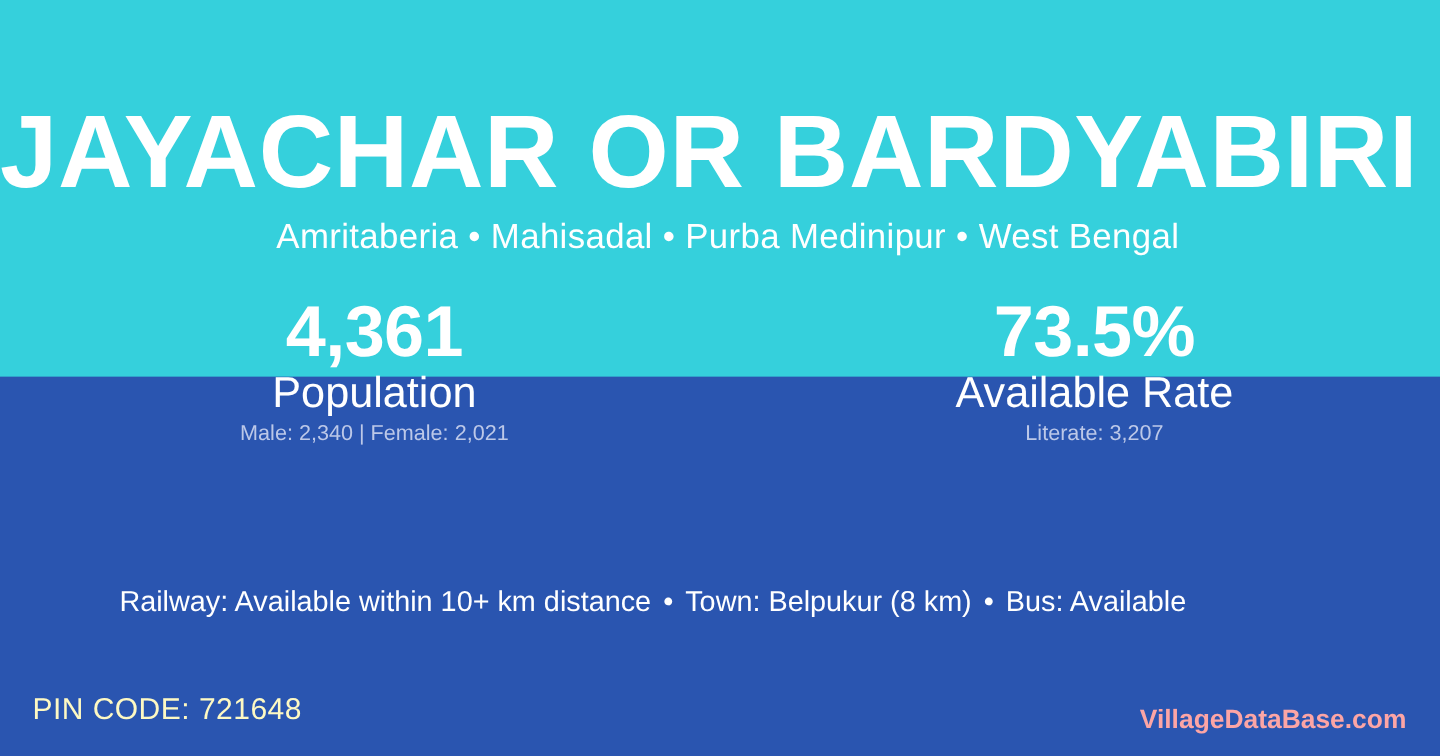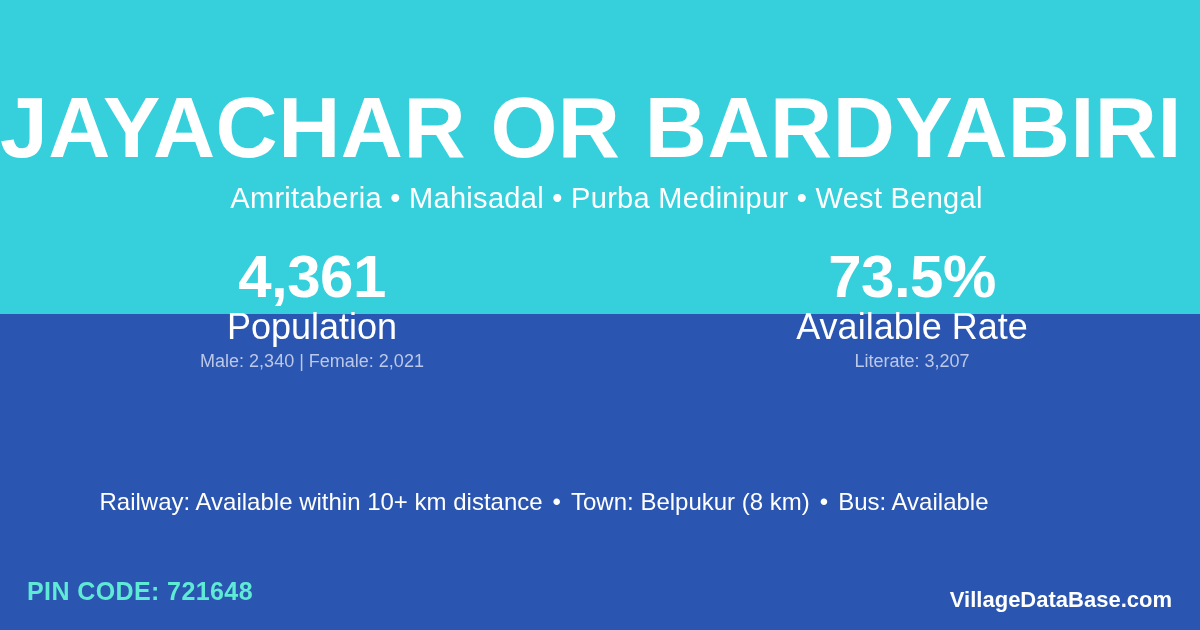--- a/index.html
+++ b/index.html
@@ -137,34 +137,34 @@
     display: inline-block;
     padding: 0 10px;
     color: #ffffff;
   }
 
   
   .pin-code {
     position: absolute;
     left: 27px;
     top: 575px;
-    color: #5eead4;
+    color: #fef9c3;
     font-size: 25px;
-    font-weight: 700;
+    font-weight: 400;
     letter-spacing: 0.4px;
     line-height: 32px;
     white-space: nowrap;
     z-index: 6;
   }
 
   .watermark {
     position: absolute;
     right: 28px;
     top: 586px;
-    color: #ffffff;
+    color: #fca5a5;
     font-size: 22px;
     font-weight: 700;
     line-height: 28px;
     white-space: nowrap;
     z-index: 6;
   }
 </style>
 </head>
 <body>
 

